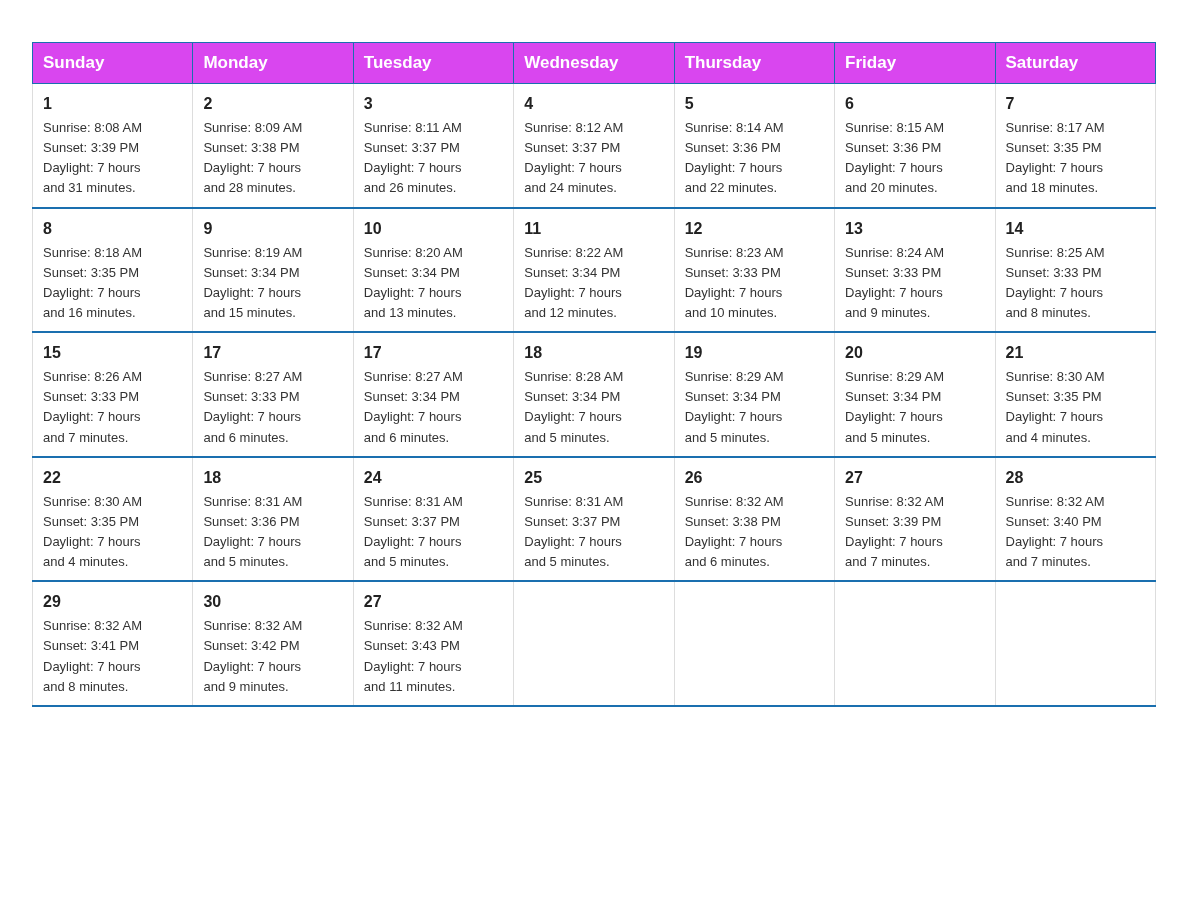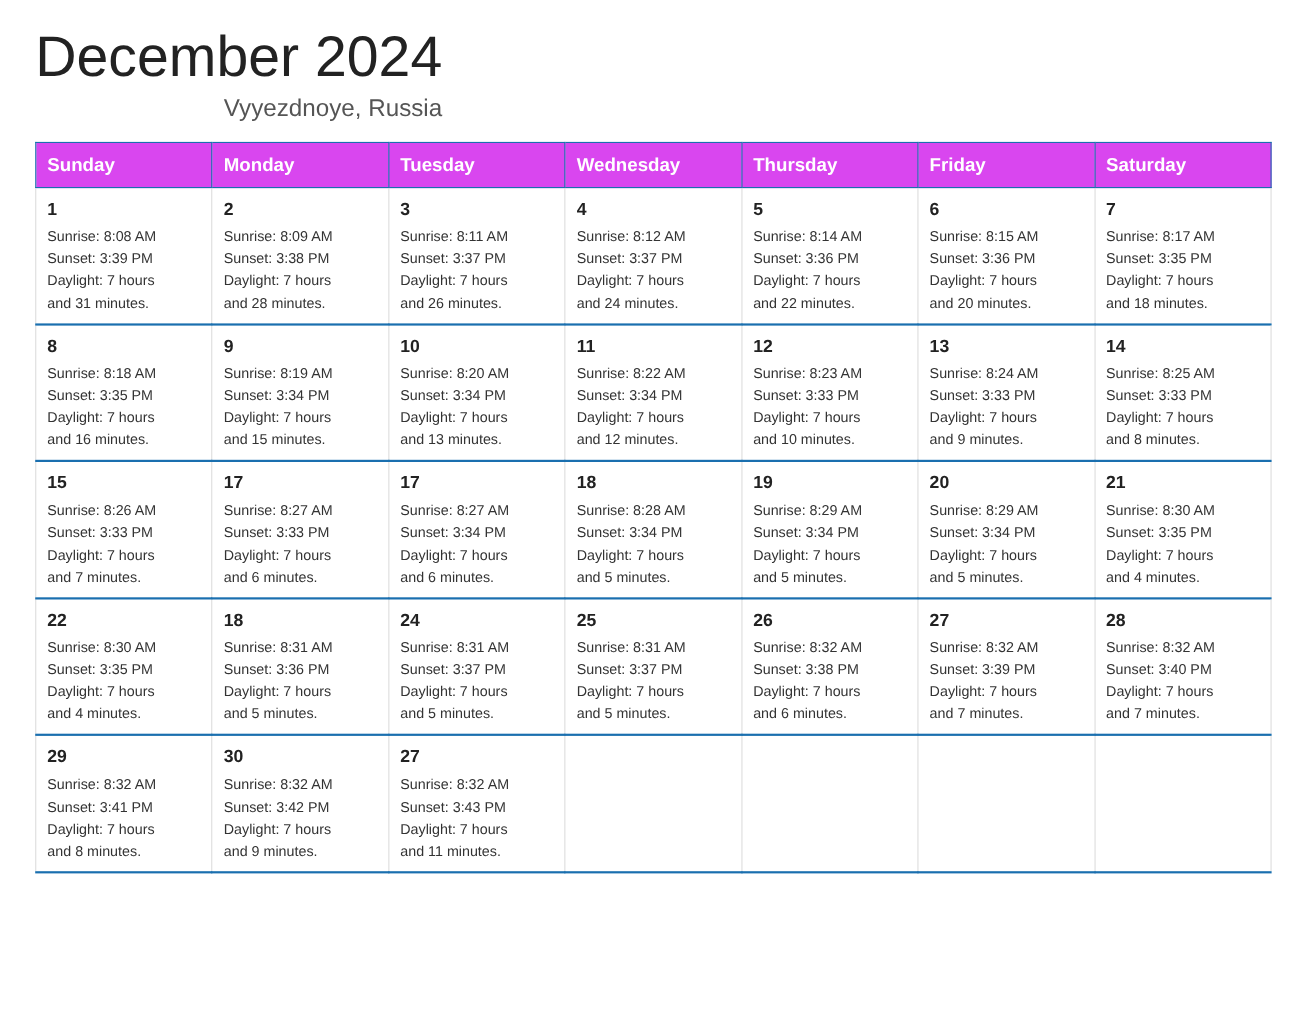--- a/index.html
+++ b/index.html
@@ -94,24 +94,20 @@
       line-height: 1.55;
     }
     tbody td:empty {
       background: #fff;
     }
   </style>
 </head>
 <body>
 
 <div class="header">
-  <div class="title-block">
-    <div class="calendar-title">December 2024</div>
-    <div class="calendar-subtitle">Vyyezdnoye, Russia</div>
-  </div>
 </div>
 
 <table>
   <thead>
     <tr>
       <th>Sunday</th>
       <th>Monday</th>
       <th>Tuesday</th>
       <th>Wednesday</th>
       <th>Thursday</th>

